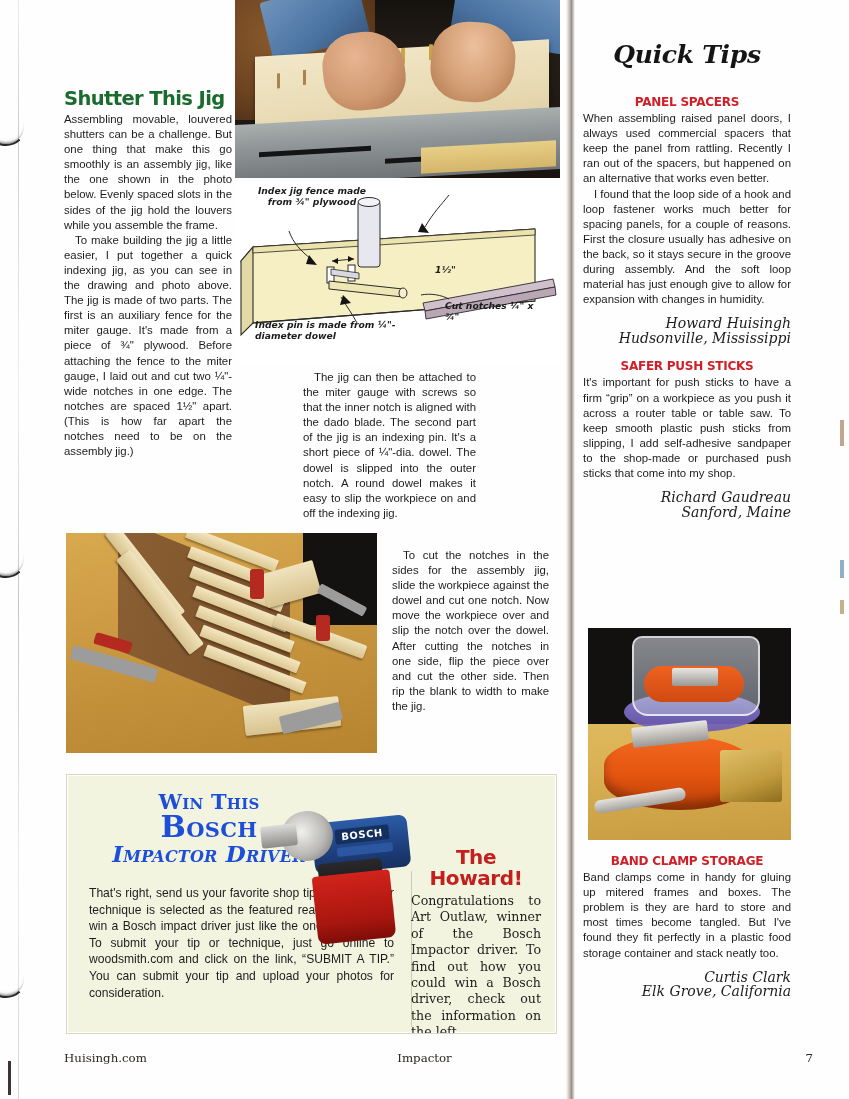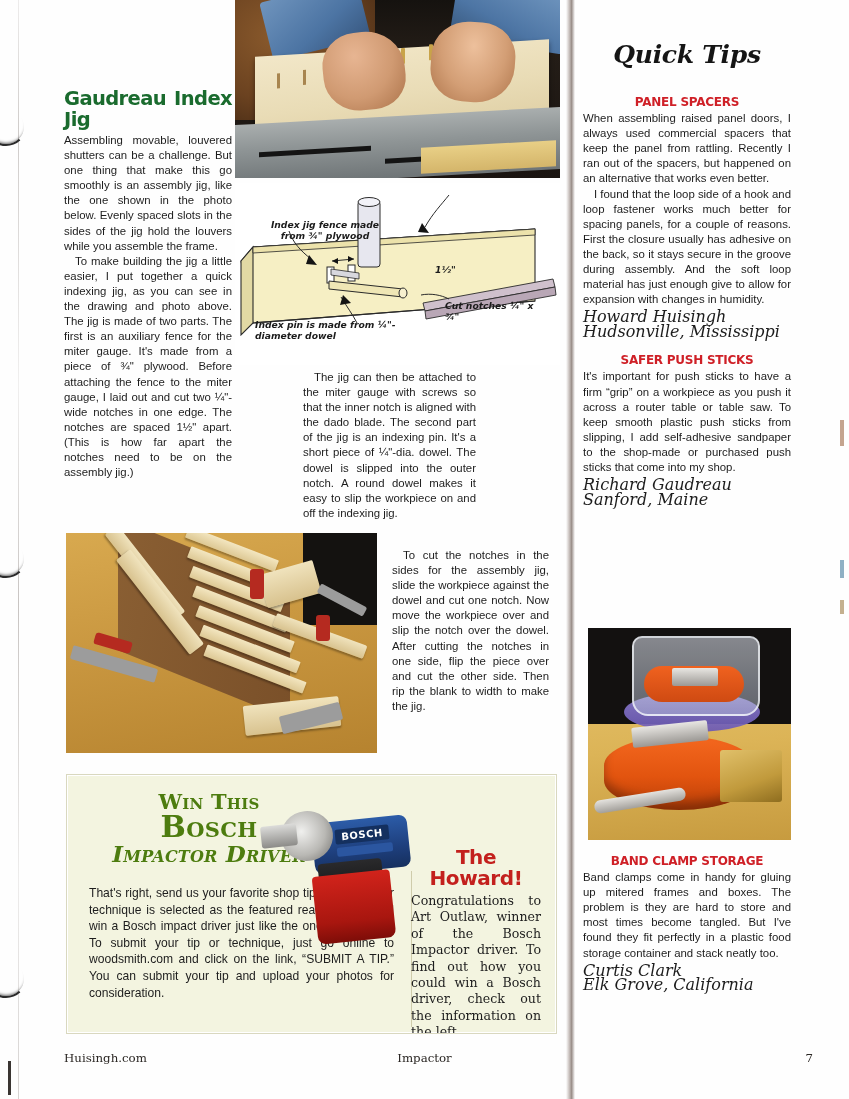--- a/index.html
+++ b/index.html
@@ -113,26 +113,27 @@
     text-align: center;
     font-family: "DejaVu Sans", sans-serif;
     font-weight: bold;
     font-size: 12px;
     letter-spacing: -0.25px;
     color: #cf2027;
     margin: 0 0 1px 0;
   }
 
   .byline {
+    text-align: right;
     font-family: "DejaVu Serif", serif;
     font-style: italic;
-    font-size: 16px;
+    font-size: 14px;
     line-height: 14.5px;
     color: #1c1c1c;
-    margin-top: 3px;
+    margin-top: 9px;
   }
 
   
   .photo { position: absolute; overflow: hidden; }
 
   
   #photo-top { left: 235px; top: 0; width: 325px; height: 178px;
     background:
       linear-gradient(180deg,#15120f 0%,#241d17 30%,#1a1411 100%); }
   .tp-apron { position:absolute; left:0; top:0; width:140px; height:120px;
@@ -224,21 +225,21 @@
     box-shadow: 0 0 0 1px #ffffff inset;
     overflow: hidden;
   }
   #ad .ad-left { position:absolute; left: 0; top: 0; width: 344px; height: 258px; }
   #ad .ad-divider { position:absolute; left: 344px; top: 96px; width:1px; height: 156px;
      background:#cfccab; }
   #ad .ad-right { position:absolute; left: 344px; top: 72px; width: 130px; }
 
   .ad-win {
     font-family: "DejaVu Serif", serif;
-    color: #4d7c0f;
+    color: #1d4ed8;
     text-align: center;
     margin: 0;
   }
   .ad-win .l1 { display:block; font-size: 21px; font-variant: small-caps; font-weight: bold; letter-spacing:.2px; }
   .ad-win .l2 { display:block; font-size: 30px; font-variant: small-caps; font-weight: bold; margin-top:-5px; letter-spacing:.3px;}
   .ad-win .l3 { display:block; font-size: 23px; font-variant: small-caps; font-weight: bold; font-style: italic; margin-top:-4px; letter-spacing:.2px;}
   .ad-body {
     position:absolute; left: 22px; top: 110px; width: 305px;
     font-size: 12.1px; line-height: 16.6px; text-align: justify; color:#1d1d1d;
   }
@@ -362,28 +363,28 @@
       <path d="M214,12 C206,22 198,30 190,44" fill="none" stroke="#2a2a2a" stroke-width="1"></path>
       <polygon points="187,40 194,50 183,49" fill="#141414"></polygon>
       <path d="M122,140 C118,132 112,124 106,114" fill="none" stroke="#2a2a2a" stroke-width="1"></path>
       <polygon points="108,112 116,120 105,122" fill="#141414"></polygon>
       <path d="M186,112 C196,110 206,112 214,116" fill="none" stroke="#2a2a2a" stroke-width="1"></path>
 
       <line x1="97" y1="78" x2="119" y2="76" stroke="#2a2a2a" stroke-width="1"></line>
       <polygon points="97,78 103,75 103,81" fill="#141414"></polygon>
       <polygon points="119,76 113,73 113,79" fill="#141414"></polygon>
     </svg>
-    <div class="il-label" style="left:35px; top:3px; width:110px;margin-top:34px;">Index jig fence made from ¾" plywood</div>
+    <div class="il-label" style="left:22px; top:3px; width:110px;">Index jig fence made from ¾" plywood</div>
     <div class="il-dim" style="left:200px; top:82px;">1½"</div>
     <div class="il-label" style="left:20px; top:137px; width:180px; text-align:left;">Index pin is made from ¼"- diameter dowel</div>
     <div class="il-label" style="left:210px; top:118px; width:90px; text-align:left;">Cut notches ¼" x  ¾"</div>
   </div>
 
   <div class="col" id="col-left">
-    <h1 class="headline">Gaudreau Index Jig</h1>
+    <h1 class="headline">Shutter This Jig</h1>
     <p>Assembling movable, louvered shutters can be a challenge. But one thing that make this go smoothly is an assembly jig, like the one shown in the photo below. Evenly spaced slots in the sides of the jig hold the louvers while you assemble the frame.</p>
     <p>To make building the jig a little easier, I put together a quick indexing jig, as you can see in the drawing and photo above. The jig is made of two parts. The first is an auxiliary fence for the miter gauge. It's made from a piece of ¾" plywood. Before attaching the fence to the miter gauge, I laid out and cut two ¼"-wide notches in one edge. The notches are spaced 1½" apart. (This is how far apart the notches need to be on the assembly jig.)</p>
   </div>
 
   <div class="col" id="col-mid">
     <p style="text-indent:11px;">The jig can then be attached to the miter gauge with screws so that the inner notch is aligned with the dado blade. The second part of the jig is an indexing pin. It's a short piece of ¼"-dia. dowel. The dowel is slipped into the outer notch. A round dowel makes it easy to slip the workpiece on and off the indexing jig.</p>
   </div>
   <div class="col" id="col-mid-narrow">
     <p style="text-indent:11px;">To cut the notches in the sides for the assembly jig, slide the workpiece against the dowel and cut one notch. Now move the workpiece over and slip the notch over the dowel. After cutting the notches in one side, flip the piece over and cut the other side. Then rip the blank to width to make the jig.</p>
   </div>

